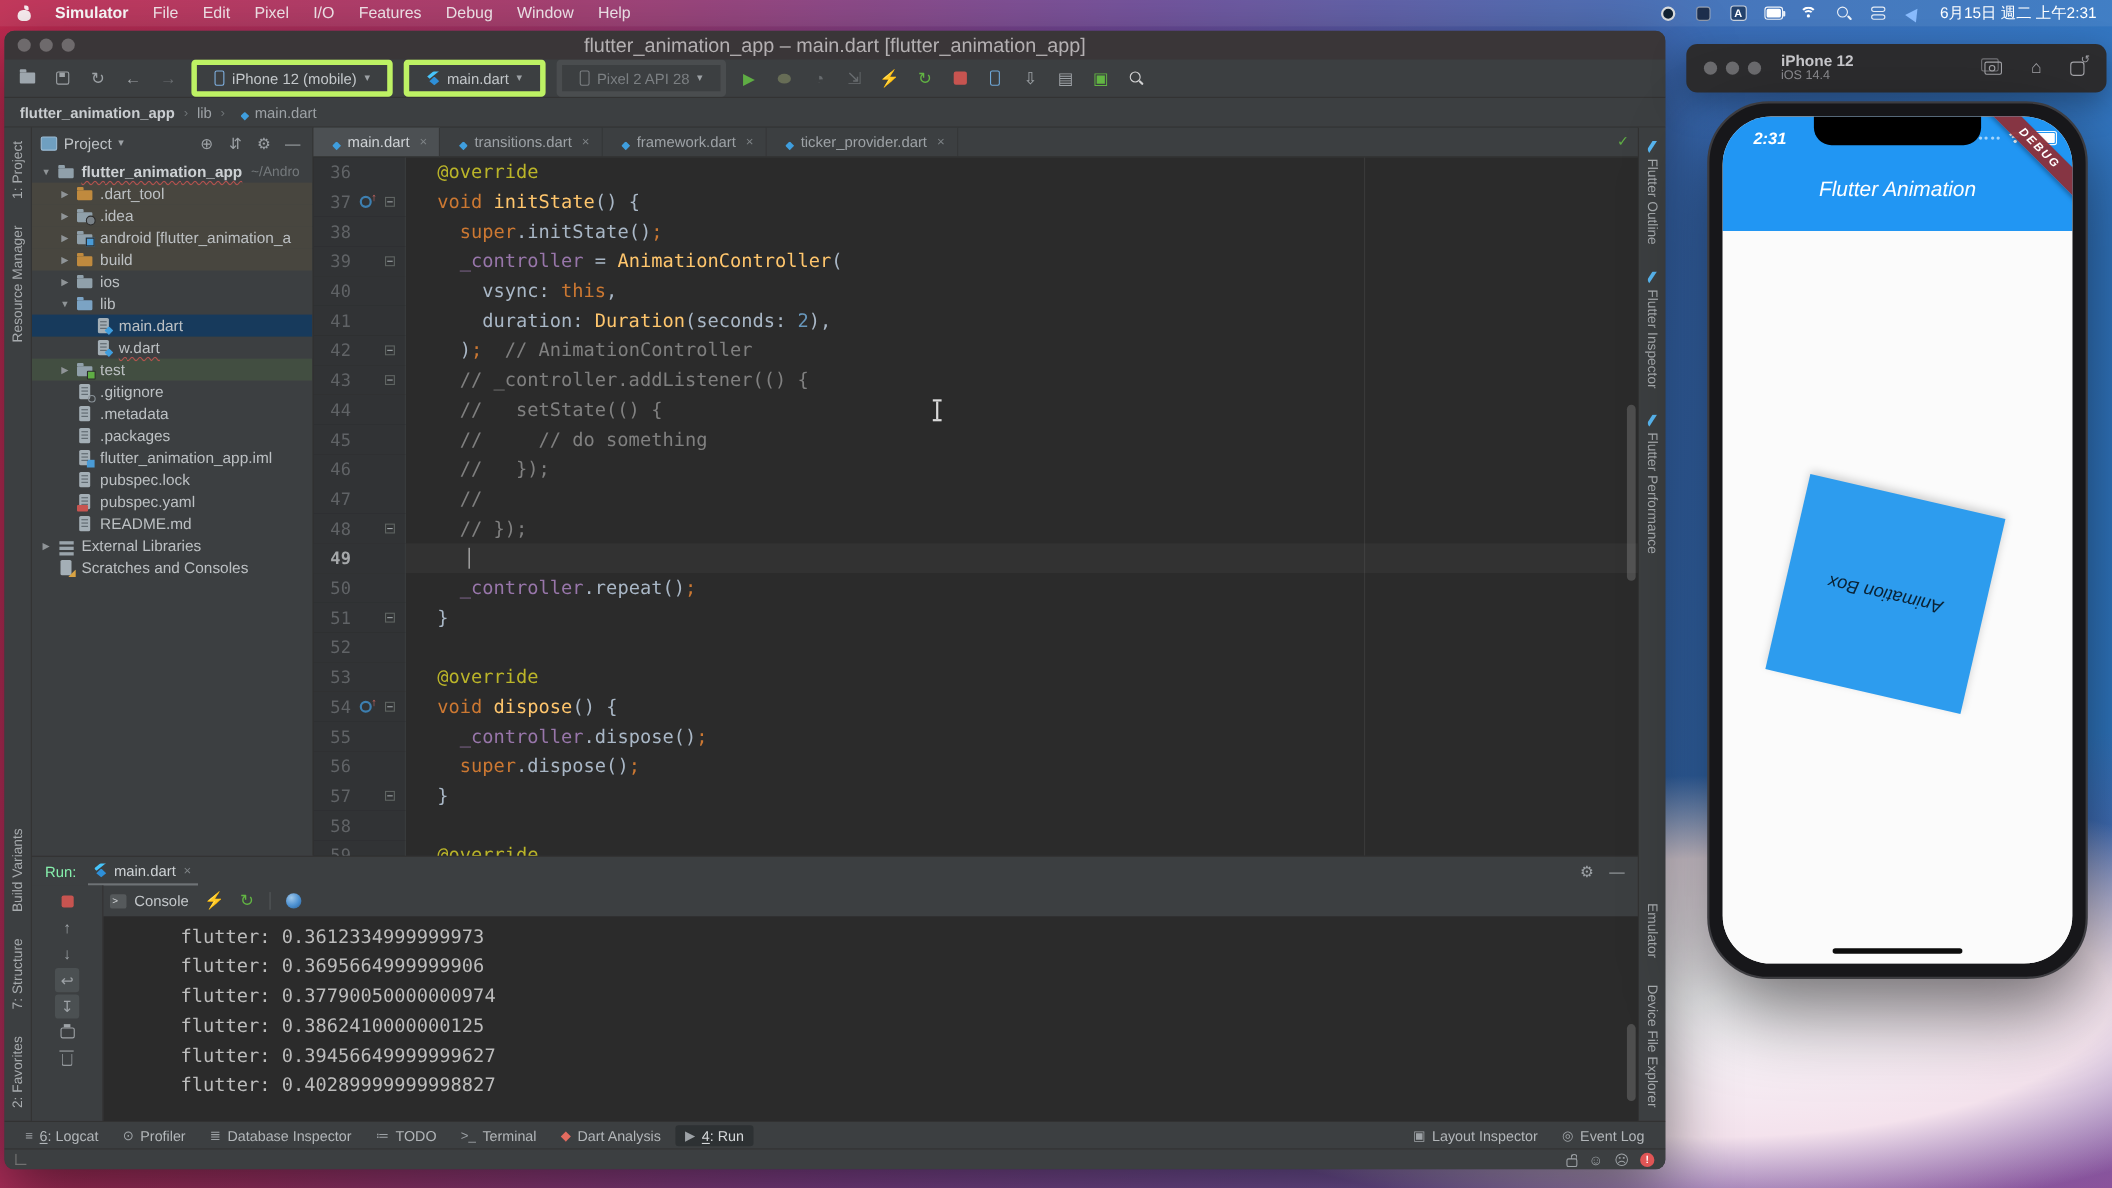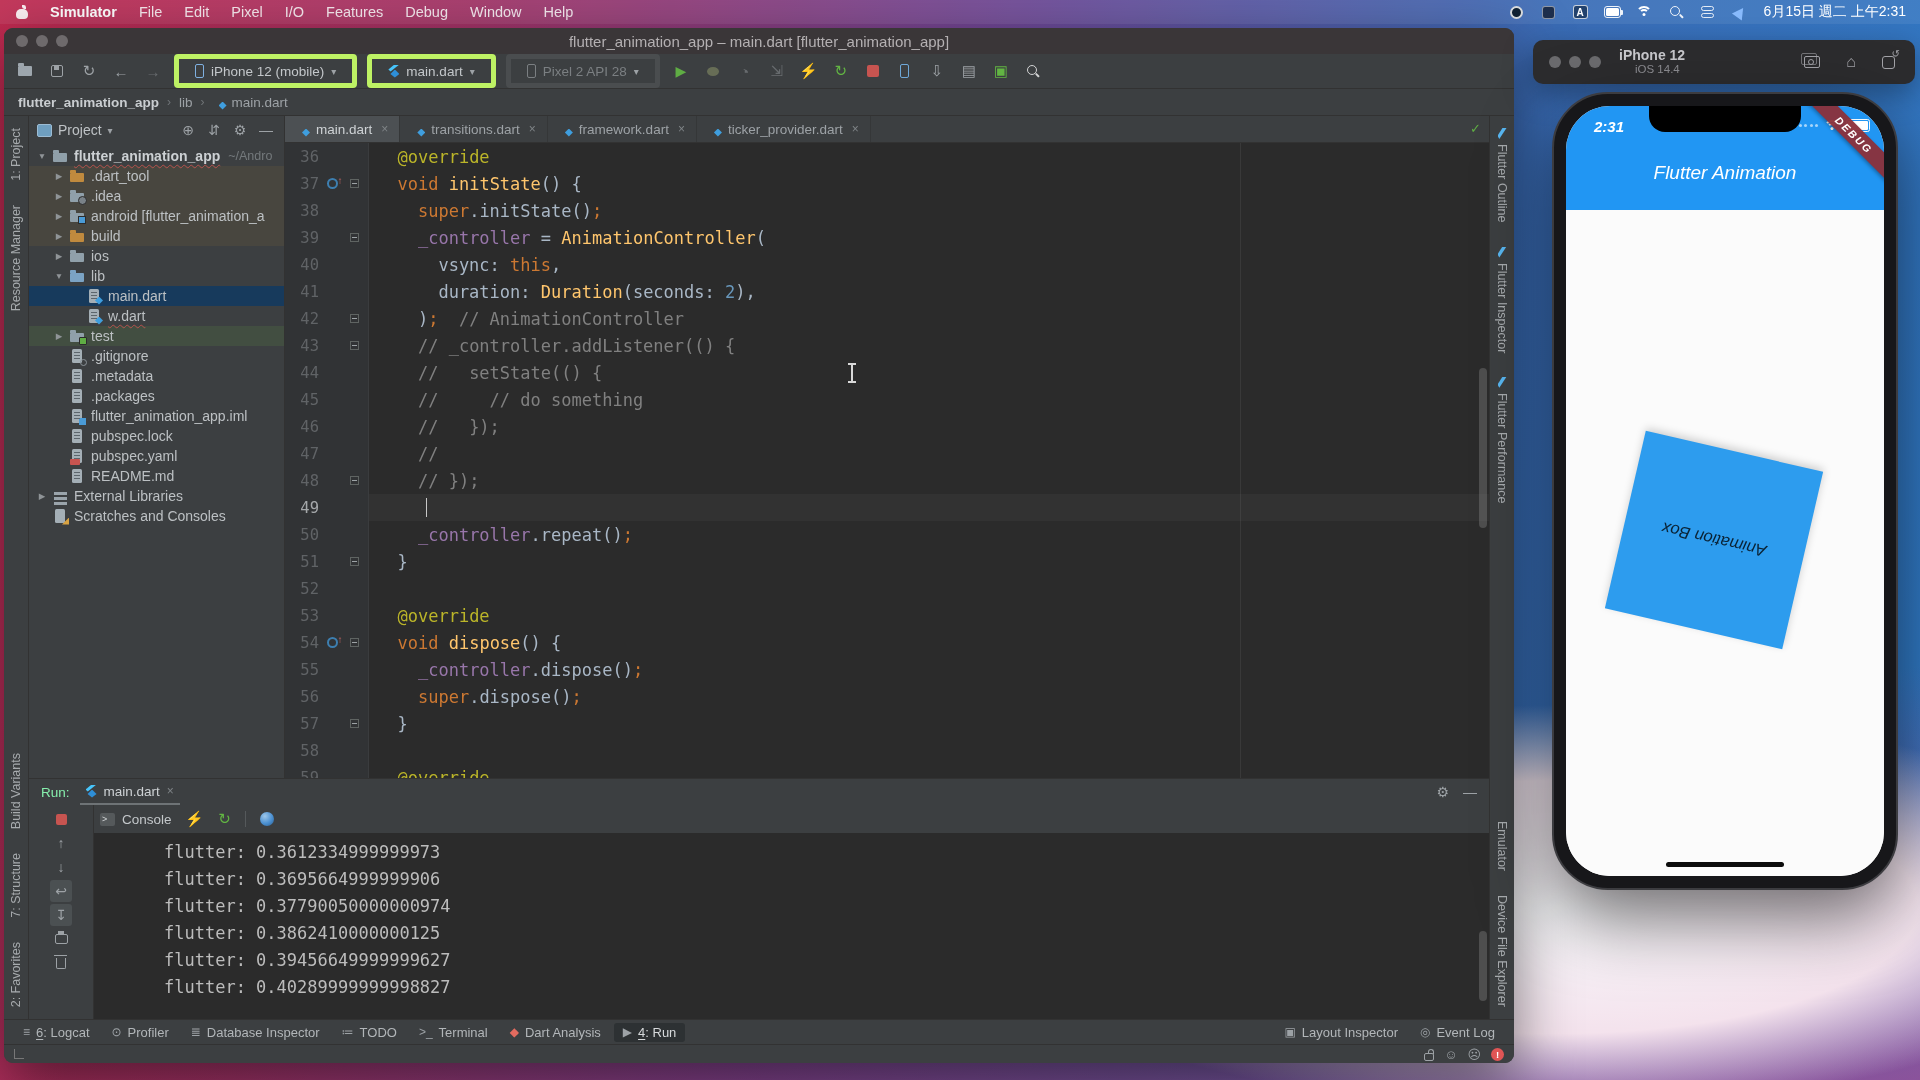--- a/index.html
+++ b/index.html
@@ -40,21 +40,21 @@
   .ic-cc::before{top:1px;}.ic-cc::after{top:8px;}
   .ic-loc{width:0;height:0;border-left:6px solid transparent;border-right:6px solid transparent;border-bottom:11px solid rgba(140,190,255,.95);transform:rotate(35deg);}
   #clock{color:#fff;font-size:14px;white-space:nowrap;}
 
   
   #ide{position:absolute;left:4px;top:28px;width:1510px;height:1035px;border-radius:9px;overflow:hidden;
     background:#3c3f41;box-shadow:0 22px 60px rgba(0,0,0,.5);display:flex;flex-direction:column;font-size:14px;color:#bbb;}
   .titlebar{height:26px;background:#3a3638;display:flex;align-items:center;position:relative;flex:0 0 auto;}
   .tl{width:12px;height:12px;border-radius:50%;background:#6e6a6c;margin-left:8px;}
   .tl:first-child{margin-left:12px;}
-  .win-title{position:absolute;left:0;right:0;text-align:center;color:#b4b0b2;font-size:15px;pointer-events:none;}
+  .win-title{position:absolute;left:0;right:0;text-align:center;color:#b4b0b2;font-size:18px;pointer-events:none;}
   .toolbar{height:34px;background:#3c3f41;border-bottom:1px solid #323232;display:flex;align-items:center;gap:10px;padding:0 10px;flex:0 0 auto;}
   .tb-ic{display:inline-flex;align-items:center;justify-content:center;width:22px;height:22px;font-size:15px;color:#9da2a6;}
   .tb-ic.dim{opacity:.45;}
   .i-folder{width:14px;height:10px;background:#9da6ad;border-radius:1px;position:relative;}
   .i-folder::before{content:"";position:absolute;left:0;top:-3px;width:6px;height:3px;background:#9da6ad;border-radius:1px 1px 0 0;}
   .i-save{width:12px;height:12px;border:1.5px solid #9da2a6;border-radius:2px;position:relative;box-sizing:border-box;}
   .i-save::before{content:"";position:absolute;left:2px;top:0;width:5px;height:4px;background:#9da2a6;}
   .combo{height:24px;display:inline-flex;align-items:center;gap:7px;padding:0 16px;border:5px solid #bef264;border-radius:4px;color:#c3c7ca;font-size:13.5px;}
   .combo.dis{color:#7b7f82;border-color:#4a4d4f;}
   .combo .arr{color:#9da2a6;font-size:10px;}
@@ -123,21 +123,21 @@
   
   .editor-col{flex:1 1 auto;display:flex;flex-direction:column;min-width:0;background:#2b2b2b;position:relative;}
   .tabsbar{height:26px;background:#3c3f41;border-bottom:1px solid #323232;display:flex;align-items:stretch;flex:0 0 auto;position:relative;}
   .etab{display:inline-flex;align-items:center;gap:7px;padding:0 11px;font-size:13.5px;color:#9da2a6;border-right:1px solid #353738;}
   .etab.active{background:#4c5053;color:#ced2d5;}
   .etab .x{color:#7f8487;font-size:12px;margin-left:2px;}
   .insp-ok{position:absolute;right:8px;top:5px;color:#5fad44;font-size:13px;}
   .codewrap{flex:1 1 auto;position:relative;overflow:hidden;font-family:"DejaVu Sans Mono",monospace;font-size:17px;}
   .margin-line{position:absolute;left:955px;top:0;bottom:0;width:1px;background:#393939;}
   .eline{height:27px;display:flex;align-items:center;position:relative;}
-  .eline.cur{background:rgba(255,255,255,.035);}
+  .eline.cur{background:rgba(255,255,255,.035);font-weight:bold;}
   .gutter{width:84px;flex:0 0 auto;height:100%;background:#313335;border-right:1px solid #3a3c3e;display:flex;align-items:center;box-sizing:border-box;}
   .lnum{width:34px;text-align:right;color:#606366;font-size:15.5px;flex:0 0 auto;}
   .eline.cur .lnum{color:#a5a8aa;}
   .gslot{width:26px;display:flex;justify-content:center;flex:0 0 auto;}
   .fslot{width:18px;display:flex;justify-content:center;flex:0 0 auto;}
   .ovr{width:11px;height:11px;border:2px solid #3d7fb0;border-radius:50%;box-sizing:border-box;position:relative;}
   .ovr::after{content:"↑";position:absolute;right:-7px;top:-5px;font-size:10px;color:#d06a66;font-family:"Liberation Sans",sans-serif;}
   .fbox{width:9px;height:9px;border:1px solid #5f6462;position:relative;box-sizing:border-box;}
   .fbox::after{content:"";position:absolute;left:1px;right:1px;top:3px;height:1px;background:#9da3a6;}
   .codetext{white-space:pre;color:#a9b7c6;padding-left:8px;}
@@ -190,21 +190,21 @@
   .face{font-size:13px;color:#9da2a6;line-height:1;}
   .errdot{width:13px;height:13px;border-radius:50%;background:#e05555;color:#fff;font-size:9.5px;font-weight:bold;display:flex;align-items:center;justify-content:center;}
 
   
   #sim-title{position:absolute;left:1533px;top:40px;width:382px;height:44px;background:#2c2c2e;border-radius:10px;
     box-shadow:0 10px 30px rgba(0,0,0,.35);display:flex;align-items:center;color:#b9b9bd;}
   #sim-title .dots{display:flex;gap:8px;margin-left:16px;}
   #sim-title .dot{width:12px;height:12px;border-radius:50%;background:#6b6b6e;}
   .sim-names{margin-left:18px;display:flex;flex-direction:column;line-height:1.15;}
   .sim-name{font-size:14px;font-weight:bold;color:#c8c8cc;}
-  .sim-sub{font-size:11.5px;color:#8d8d92;margin-left:16px;}
+  .sim-sub{font-size:11.5px;color:#8d8d92;}
   .sim-icons{margin-left:auto;display:flex;gap:26px;padding-right:20px;align-items:center;color:#a3a3a8;}
   .cam-ic{width:16px;height:12px;border:1.5px solid #a3a3a8;border-radius:2px;position:relative;box-sizing:border-box;}
   .cam-ic::before{content:"";position:absolute;left:3px;top:1.5px;width:6px;height:6px;border:1.5px solid #a3a3a8;border-radius:50%;box-sizing:border-box;}
   .cam-ic::after{content:"";position:absolute;left:-4px;top:-4px;width:16px;height:12px;border:1.5px solid #a3a3a8;border-radius:2px;box-sizing:border-box;opacity:.6;}
   .home-ic{font-size:16px;}
   .rot-ic{width:13px;height:13px;border:1.5px solid #a3a3a8;border-radius:3px;position:relative;box-sizing:border-box;}
   .rot-ic::before{content:"↺";position:absolute;right:-6px;top:-9px;font-size:10px;color:#a3a3a8;}
 
   #phone{position:absolute;left:1552px;top:92px;width:346px;height:798px;background:#17171a;border:2px solid #3c3c40;
     border-radius:56px;box-shadow:0 28px 70px rgba(0,0,0,.55);box-sizing:border-box;padding:12px;font-style:italic;}

